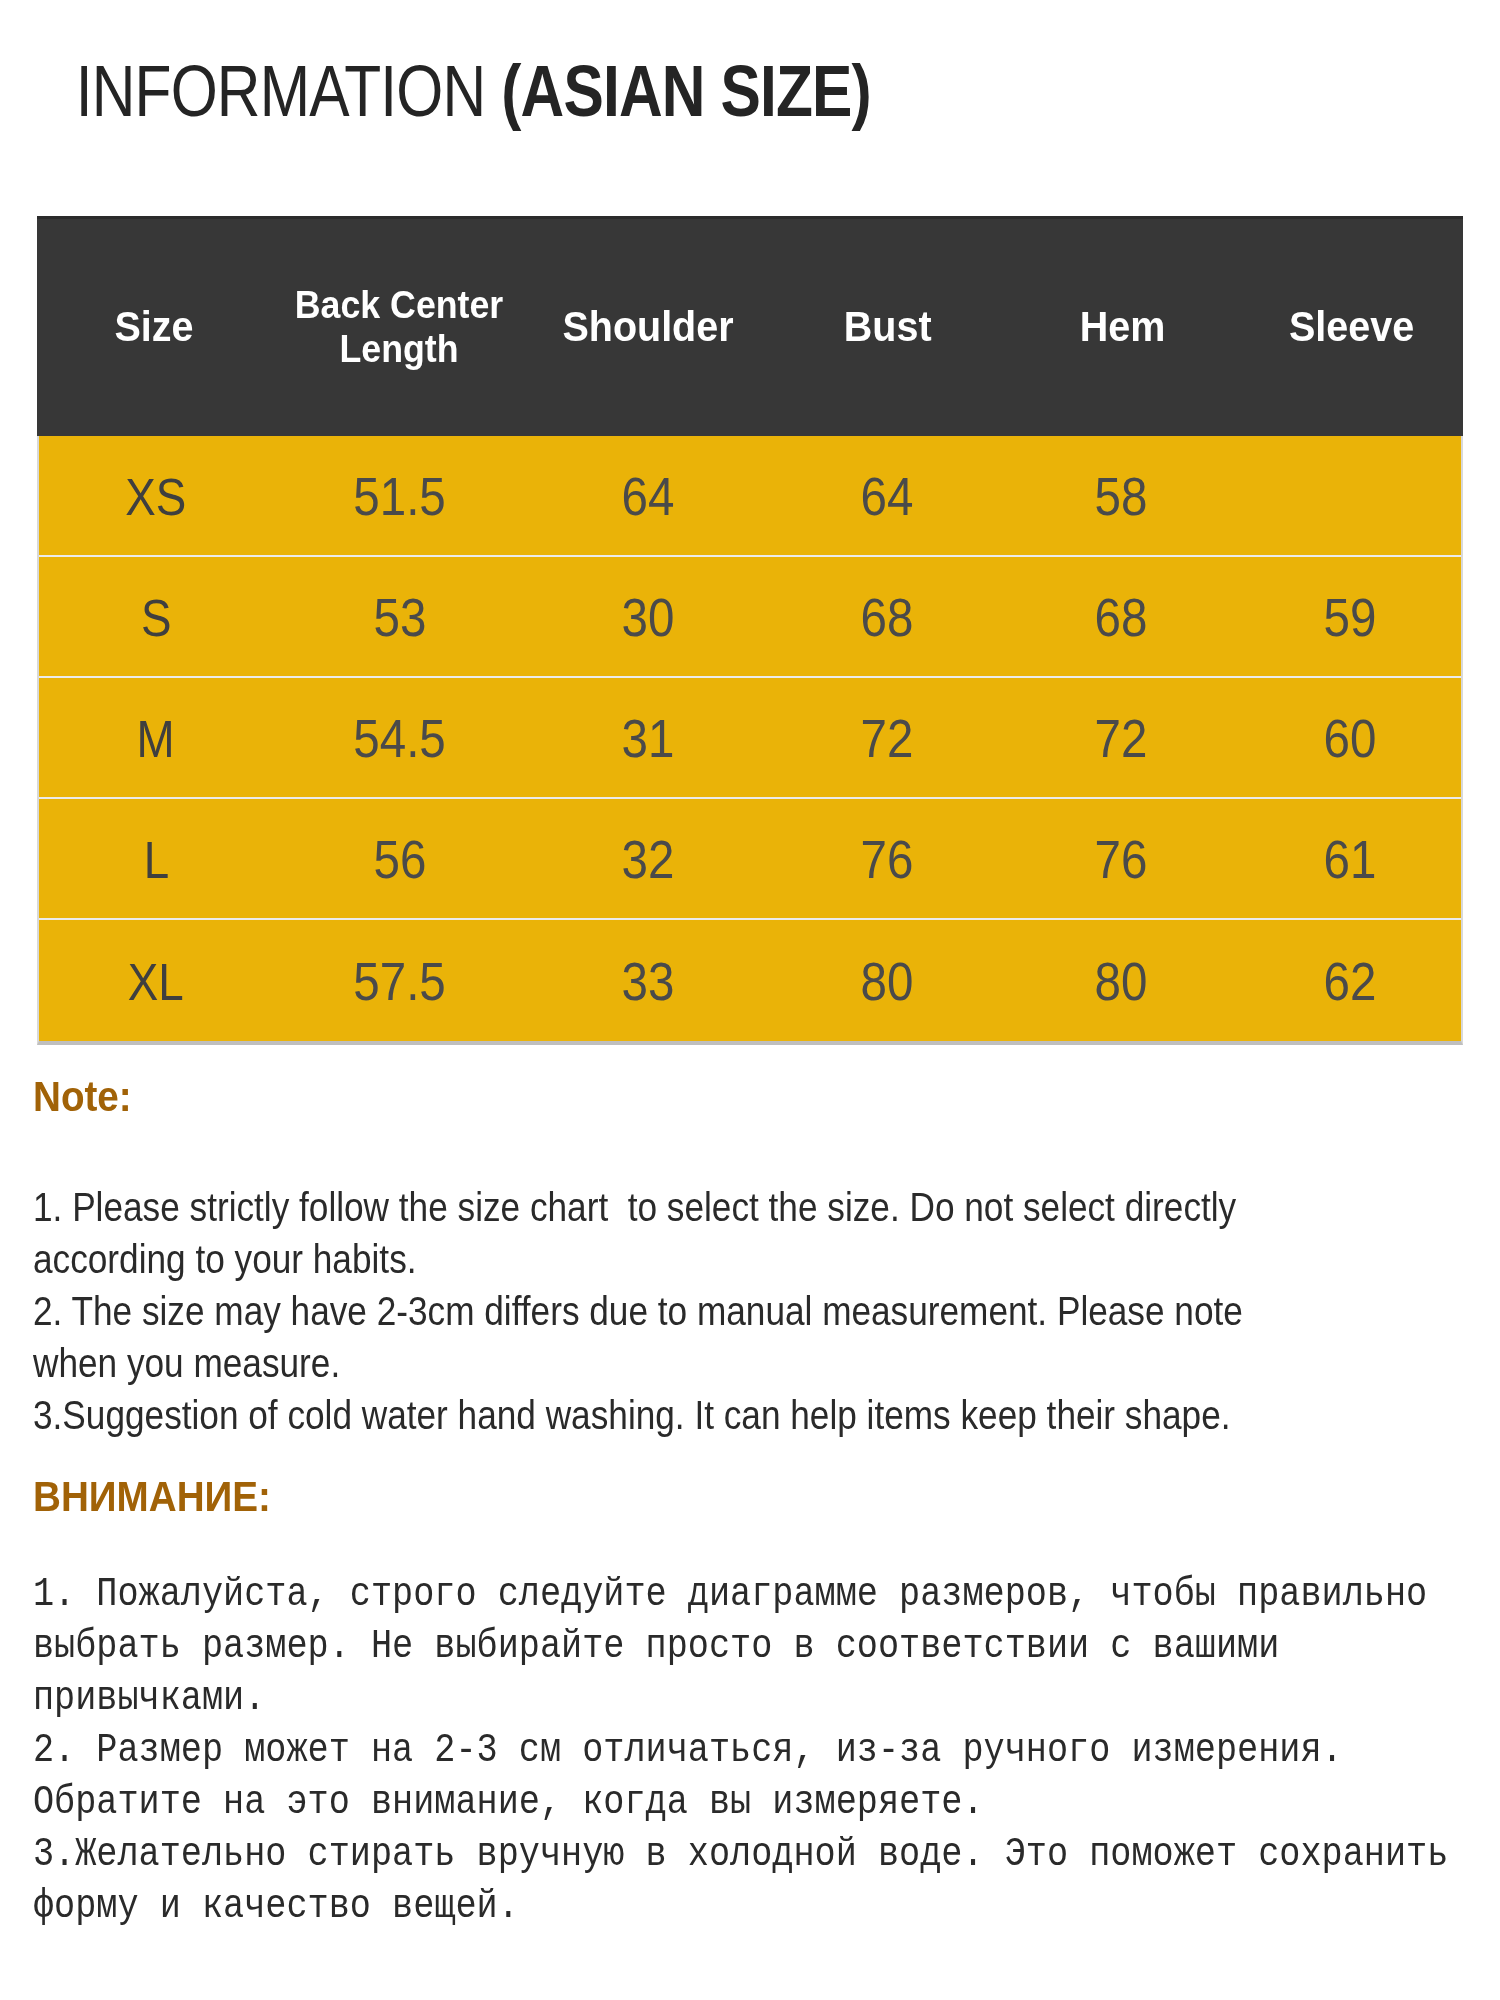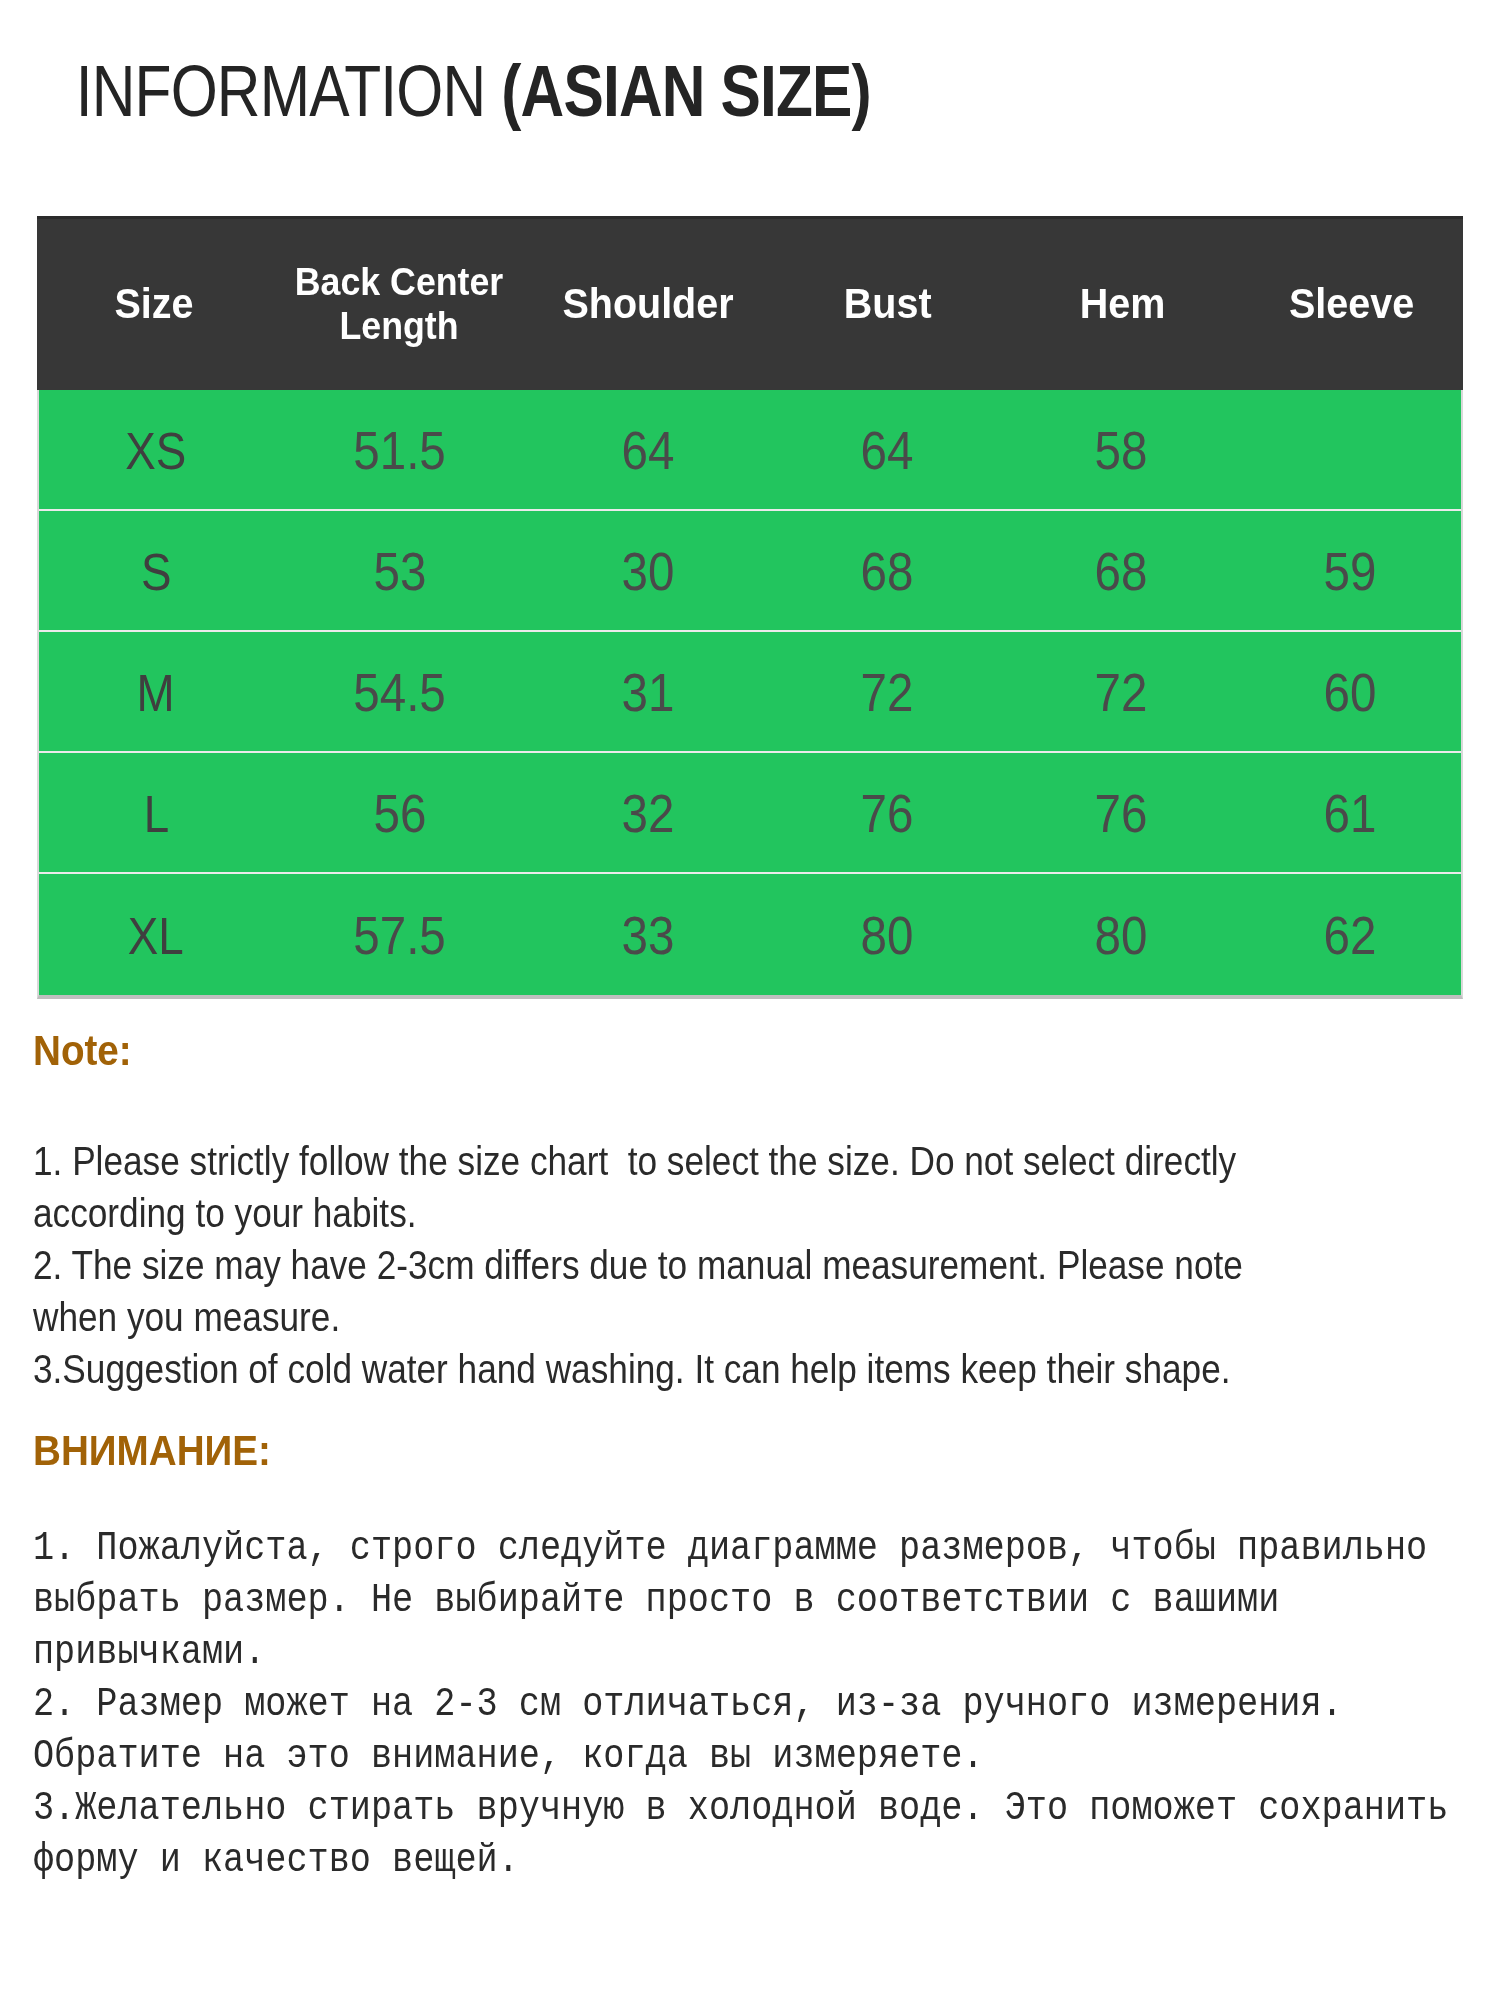--- a/index.html
+++ b/index.html
@@ -36,38 +36,38 @@
   .grid-row {
     display: grid;
     grid-template-columns: 1fr 1.08fr 1.04fr 1fr 1fr 0.95fr;
     align-items: center;
     text-align: center;
   }
   .thead {
     background: #373737;
     border-top: 3px solid #2b2b2b;
     box-sizing: border-box;
-    height: 174px;
+    height: 220px;
     color: #ffffff;
     font-weight: 700;
     font-size: 42px;
   }
   .th { line-height: 1.1; }
   .th-inner { display: inline-block; transform: scaleX(0.94); }
   .th-wrap .th-inner {
     max-width: 252px;
     font-size: 38px;
     line-height: 1.16;
   }
   .tbody {
     border-left: 2px solid #d9d9d9;
     border-right: 2px solid #d9d9d9;
     border-bottom: 4px solid #bfbfbf;
     box-sizing: border-box;
-    background: #22c55e;
+    background: #eab308;
   }
   .tr {
     height: 121px;
     box-sizing: border-box;
     border-bottom: 2px solid #ebebeb;
     font-size: 54px;
     font-weight: 300;
     color: #4a4a4a;
   }
   .tr:last-child { border-bottom: none; }

